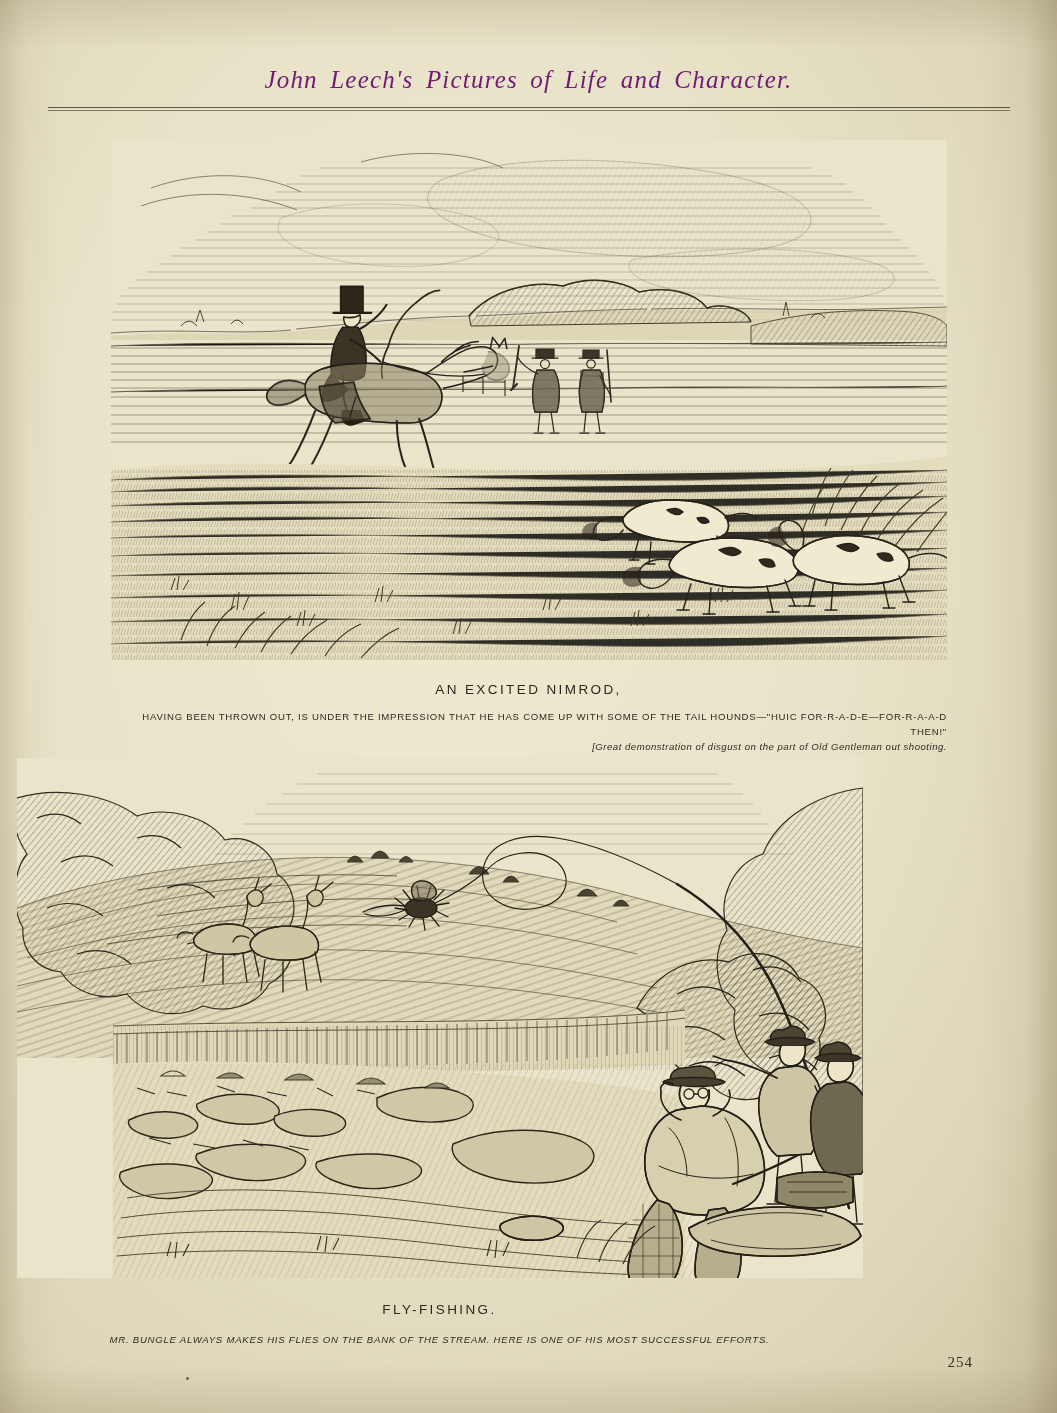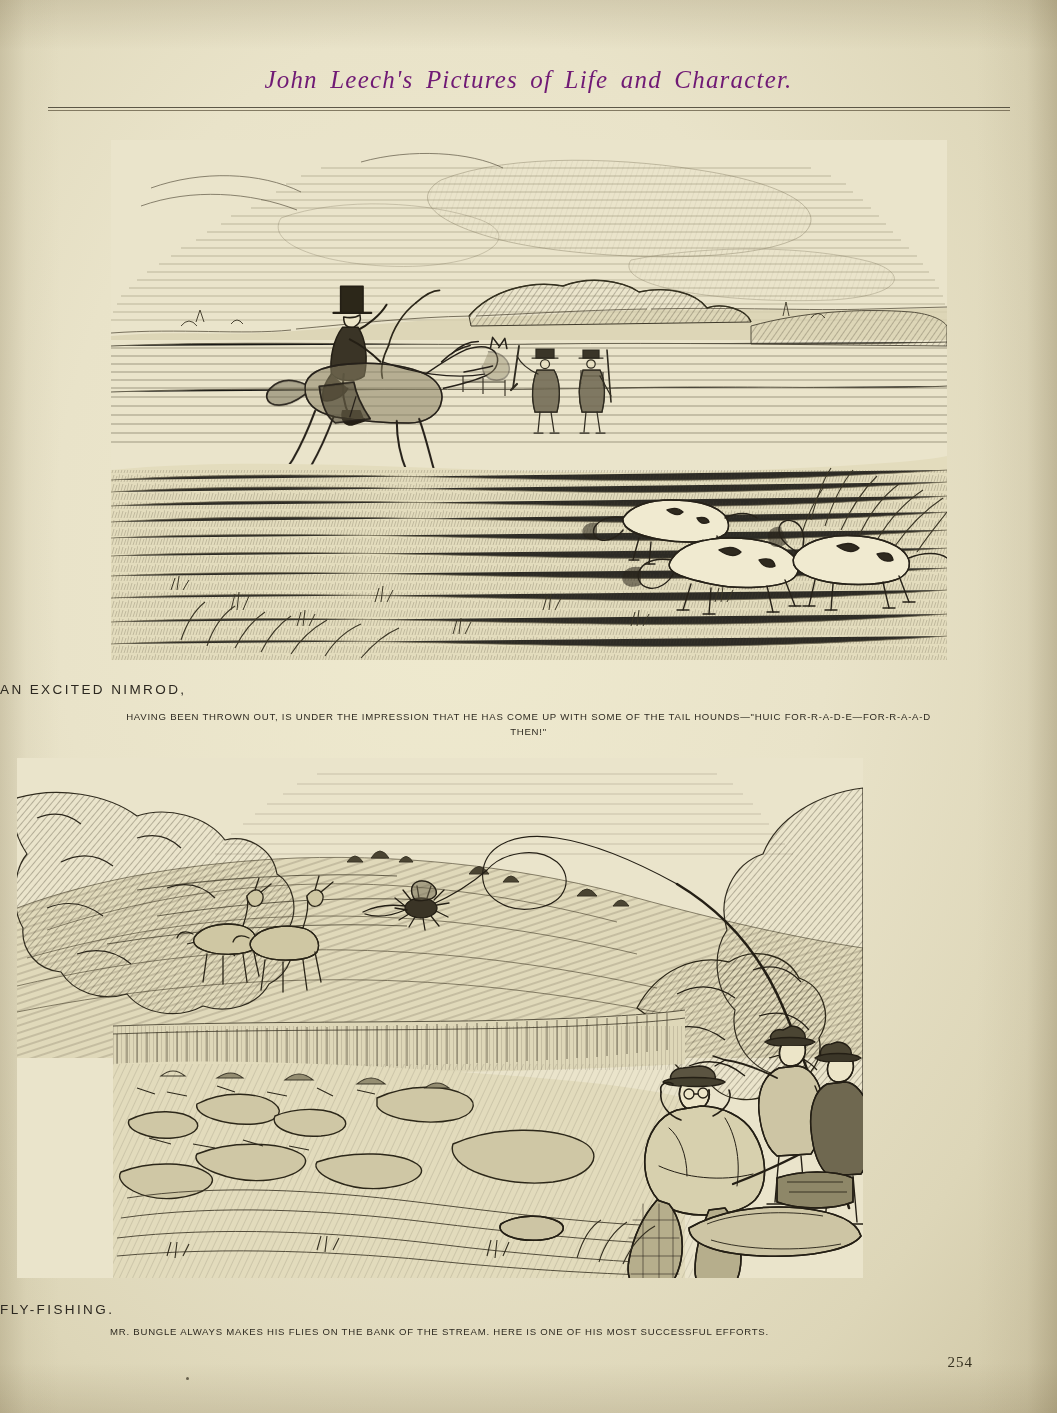--- a/index.html
+++ b/index.html
@@ -67,21 +67,21 @@
     position: absolute;
   }
   .plate {
     position: relative;
     overflow: hidden;
     background: #eae4cb;
   }
   .plate svg { display: block; }
 
   .fig-title {
-    text-align: left;
+    text-align: center;
     font-family: "Liberation Sans", sans-serif;
     font-size: 13.5px;
     letter-spacing: 2.4px;
     color: #2c2820;
     font-weight: 400;
   }
   .fig-caption {
     font-family: "Liberation Sans", sans-serif;
     font-size: 9.6px;
     letter-spacing: 0.75px;
@@ -93,27 +93,27 @@
     display: block;
     font-style: italic;
     letter-spacing: 0.5px;
   }
 
   
   #figure-nimrod { top: 140px; left: 0; width: 1057px; }
   #figure-nimrod .plate { margin: 0 auto; width: 836px; height: 520px; }
   #figure-nimrod .fig-title { margin-top: 22px; }
   #figure-nimrod .fig-caption { margin-top: 13px; padding: 0 110px; text-align: right; }
-  #figure-nimrod .cap-line1 { display:block; text-align: center; }
+  #figure-nimrod .cap-line1 { display:block; text-align: right; }
 
   
   #figure-flyfishing { top: 758px; left: 0; width: 879px; }
   #figure-flyfishing .plate { margin: 0 auto; width: 846px; height: 520px; }
   #figure-flyfishing .fig-title { margin-top: 24px; }
-  #figure-flyfishing .fig-caption { margin-top: 8px; padding: 0 90px; }
+  #figure-flyfishing .fig-caption { margin-top: 16px; padding: 0 90px; font-style: italic; }
 
   .page-number {
     position: absolute;
     right: 84px;
     bottom: 42px;
     font-family: "Liberation Serif", serif;
     font-size: 15px;
     color: #35301f;
     letter-spacing: 1px;
   }
@@ -437,20 +437,21 @@
             <path d="M214 516 C224 500 236 490 250 484"></path>
             <path d="M250 518 C262 504 274 494 288 488"></path>
           </g>
         </g>
       </svg>
     </div>
 
     <div class="fig-title">AN EXCITED NIMROD,</div>
     <div class="fig-caption">
       <span class="cap-line1">HAVING BEEN THROWN OUT, IS UNDER THE IMPRESSION THAT HE HAS COME UP WITH SOME OF THE TAIL HOUNDS—"HUIC FOR-R-A-D-E—FOR-R-A-A-D THEN!"</span>
+      <span class="second-line">[Great demonstration of disgust on the part of Old Gentleman out shooting.</span>
     </div>
   </div>
 
   <div class="figure" id="figure-flyfishing">
 
     <div class="plate">
       <svg width="846" height="520" viewBox="0 0 846 520" xmlns="http://www.w3.org/2000/svg">
         <defs>
           <pattern id="foliage2" width="5" height="5" patternUnits="userSpaceOnUse" patternTransform="rotate(40)">
             <line x1="0" y1="0" x2="0" y2="6" stroke="#3a3526" stroke-width="0.9" opacity="0.7"></line>

